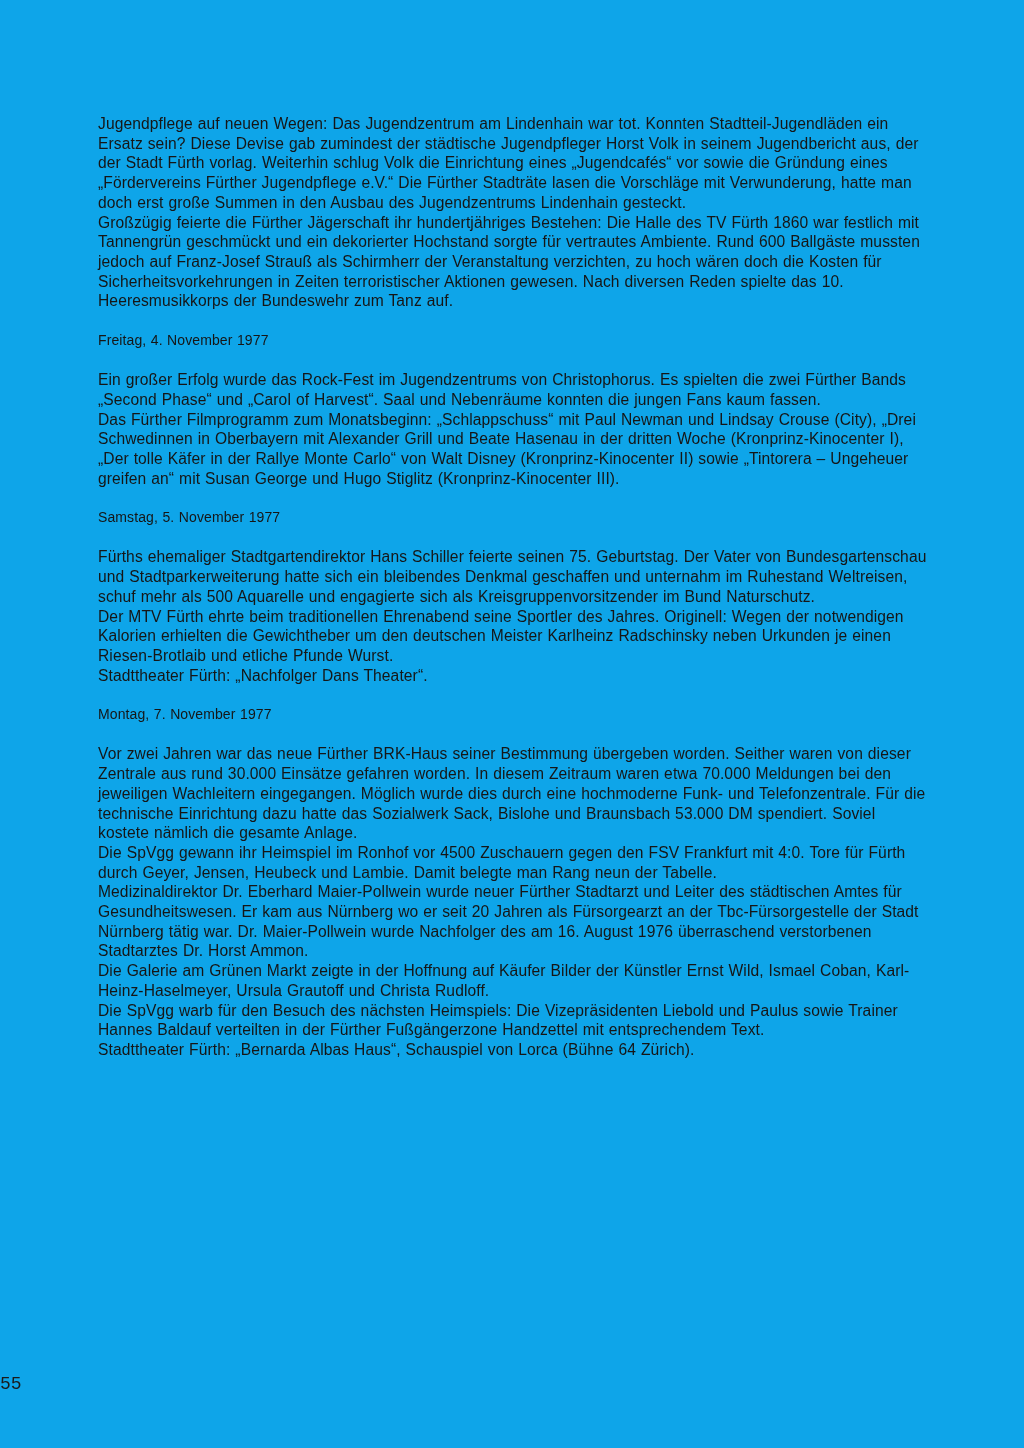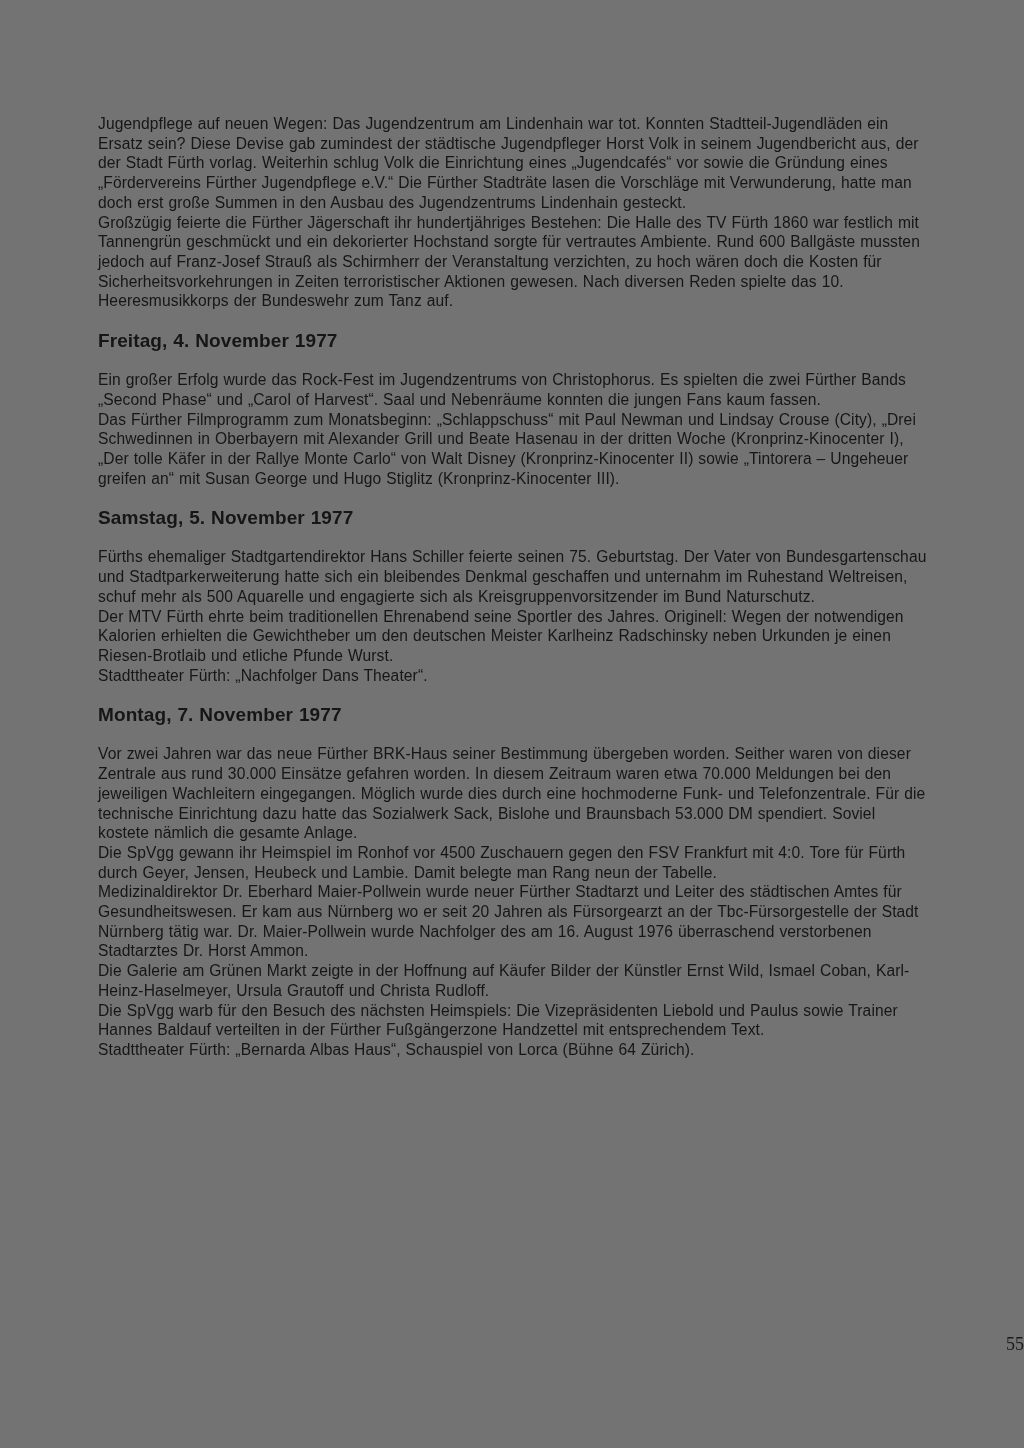--- a/index.html
+++ b/index.html
@@ -4,21 +4,21 @@
 <style>
   html, body {
     margin: 0;
     padding: 0;
     background: #ffffff;
   }
   .page {
     position: relative;
     width: 1024px;
     height: 1448px;
-    background: #737373;
+    background: #0ea5e9;
     overflow: hidden;
     font-family: "Liberation Sans", "DejaVu Sans", sans-serif;
     color: #161616;
   }
   .content {
     position: absolute;
     top: 114px;
     left: 98px;
     width: 830px;
     font-size: 15.6px;
@@ -26,31 +26,31 @@
     letter-spacing: 0.1px;
     word-spacing: 0.5px;
   }
   .para {
     margin: 0;
     padding: 0;
   }
   .heading {
     margin: 19.7px 0 19.7px 0;
     padding: 0;
-    font-size: 19px;
+    font-size: 14px;
     line-height: 19.7px;
-    font-weight: bold;
+    font-weight: normal;
   }
   .page-number {
     position: absolute;
-    top: 1334px;
+    top: 1374px;
     left: 0;
     width: 100%;
-    text-align: right;
-    font-family: Liberation Serif, serif;
+    text-align: left;
+    font-family: Liberation Mono, monospace;
     font-size: 18px;
     color: #1a1a1a;
   }
 </style>
 </head>
 <body>
 
 <div class="page">
   <div class="content">
     <p class="para">Jugendpflege auf neuen Wegen: Das Jugendzentrum am Lindenhain war tot. Konnten Stadtteil-Jugendläden ein Ersatz sein? Diese Devise gab zumindest der städtische Jugendpfleger Horst Volk in seinem Jugendbericht aus, der der Stadt Fürth vorlag. Weiterhin schlug Volk die Einrichtung eines „Jugendcafés“ vor sowie die Gründung eines „Fördervereins Fürther Jugendpflege e.V.“ Die Fürther Stadträte lasen die Vorschläge mit Verwunderung, hatte man doch erst große Summen in den Ausbau des Jugendzentrums Lindenhain gesteckt.</p>

